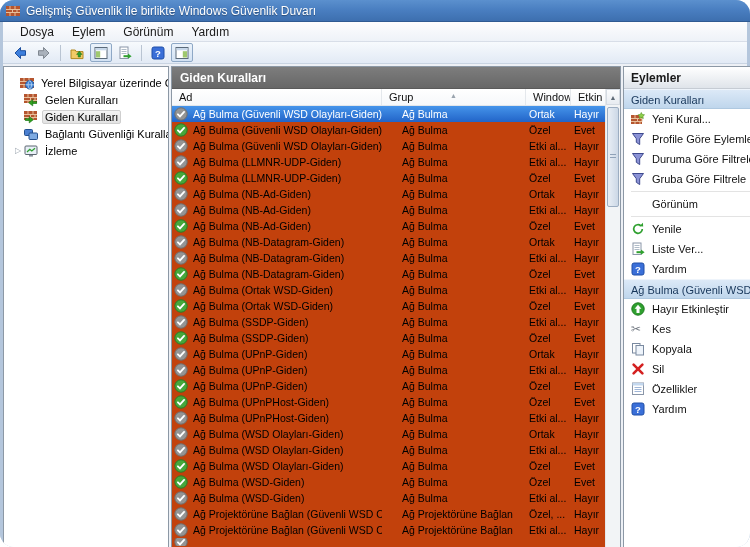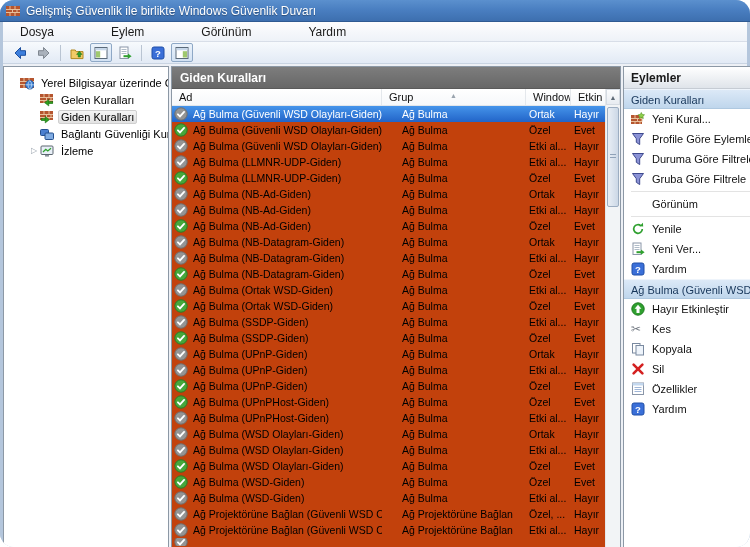--- a/index.html
+++ b/index.html
@@ -11,42 +11,42 @@
   .titlebar { position:absolute; left:0; top:0; width:750px; height:22px;
     background:linear-gradient(#5b90ce,#4a7fc1 45%,#3d6faf); display:flex; align-items:center;
     padding-left:6px; border-bottom:1px solid #2f5a92; }
   .titlebar .title { color:#fff; font-size:12px; margin-left:6px; text-shadow:0 1px 1px rgba(0,0,0,.35);
     white-space:nowrap; }
   .frame-l { position:absolute; left:0; top:22px; width:3px; bottom:0; background:#b4c6dc; }
   .frame-r { position:absolute; right:0; top:22px; width:3px; bottom:0; background:#b4c6dc; }
 
   .menubar { position:absolute; left:3px; top:22px; width:744px; height:20px;
     background:linear-gradient(#fdfdfe,#eef2f8); border-bottom:1px solid #d8dee8;
-    display:flex; align-items:center; padding-left:8px;gap:39px; }
+    display:flex; align-items:center; padding-left:8px; }
   .menu-item { font-size:12px; color:#1a1a1a; padding:2px 9px; cursor:default; }
 
   .toolbar { position:absolute; left:3px; top:42px; width:744px; height:22px;
     background:linear-gradient(#f7fafd,#e2eaf5); border-bottom:1px solid #c9d4e2;
     display:flex; align-items:center; padding-left:5px; }
   .tb { width:22px; height:19px; display:flex; align-items:center; justify-content:center;
     margin:0 1px; border:1px solid transparent; border-radius:2px; }
   .tb.pressed { border:1px solid #8ea8c6; background:linear-gradient(#eaf2fb,#d3e2f3); }
   .tb-sep { width:1px; height:16px; background:#b9c4d2; margin:0 4px; }
 
   .content-bg { position:absolute; left:3px; top:64px; width:744px; bottom:0; background:#edf0f5; }
 
   
   .tree-panel { position:absolute; left:3px; top:66px; width:166px; bottom:0;
     background:#fff; border:1px solid #8c98a5; border-bottom:none; overflow:hidden; }
   .tree-item { display:flex; align-items:center; height:17px; font-size:11px; white-space:nowrap;
     padding-left:4px; }
   .tree-item .expander { width:12px; font-size:8px; color:#9aa4ae; text-align:center; flex:0 0 12px; }
   .tree-item .lbl { margin-left:4px; padding:0 2px; border:1px solid transparent; }
   .tree-item.selected .lbl { background:linear-gradient(#f4f4f4,#e2e2e2); border:1px solid #cfcfcf; border-radius:2px; }
-  .ti-indent { margin-left:20px; }
+  .ti-indent { margin-left:4px; }
 
   
   .list-panel { position:absolute; left:171px; top:66px; width:450px; bottom:0;
     border:1px solid #8c98a5; border-bottom:none; background:#fff; }
   .list-title { height:22px; background:linear-gradient(#7d7d7d,#676767); color:#fff; font-weight:bold;
     font-size:12px; line-height:22px; padding-left:8px; border-bottom:1px solid #5a5a5a; }
   .list-body { position:absolute; left:0; top:22px; right:0; bottom:0; background:#c2410c; }
   .col-header { position:absolute; left:0; top:0; width:434px; height:17px; display:flex;
     background:linear-gradient(#ffffff,#f6f8fa); border-bottom:1px solid #e2e6ea; }
   .col { position:relative; font-size:11px; color:#111; line-height:17px; padding-left:7px;
@@ -763,21 +763,21 @@
                 <line x1="3.5" y1="3.5" x2="8.5" y2="3.5"></line>
                 <line x1="3.5" y1="5.5" x2="8.5" y2="5.5"></line>
                 <line x1="3.5" y1="7.5" x2="8.5" y2="7.5"></line>
               </g>
               <g fill="#2fa02f">
                 <rect x="5.5" y="9.2" width="4.5" height="2"></rect>
                 <path d="M10 7.6 L13.6 10.2 L10 12.8 Z"></path>
               </g>
             </svg>
           </span>
-          <span class="lbl">Yeni Ver...</span>
+          <span class="lbl">Liste Ver...</span>
         </div>
         <div class="a-item">
           <span class="ic">
             <svg viewBox="0 0 14 14" width="14" height="14">
               <rect x="1" y="1" width="12" height="12" rx="2" fill="#3a6fd8" stroke="#1e4fa8"></rect>
               <text x="7" y="10.6" text-anchor="middle" font-size="9.5" font-weight="bold" fill="#fff">?</text>
             </svg>
           </span>
           <span class="lbl">Yardım</span>
         </div>

